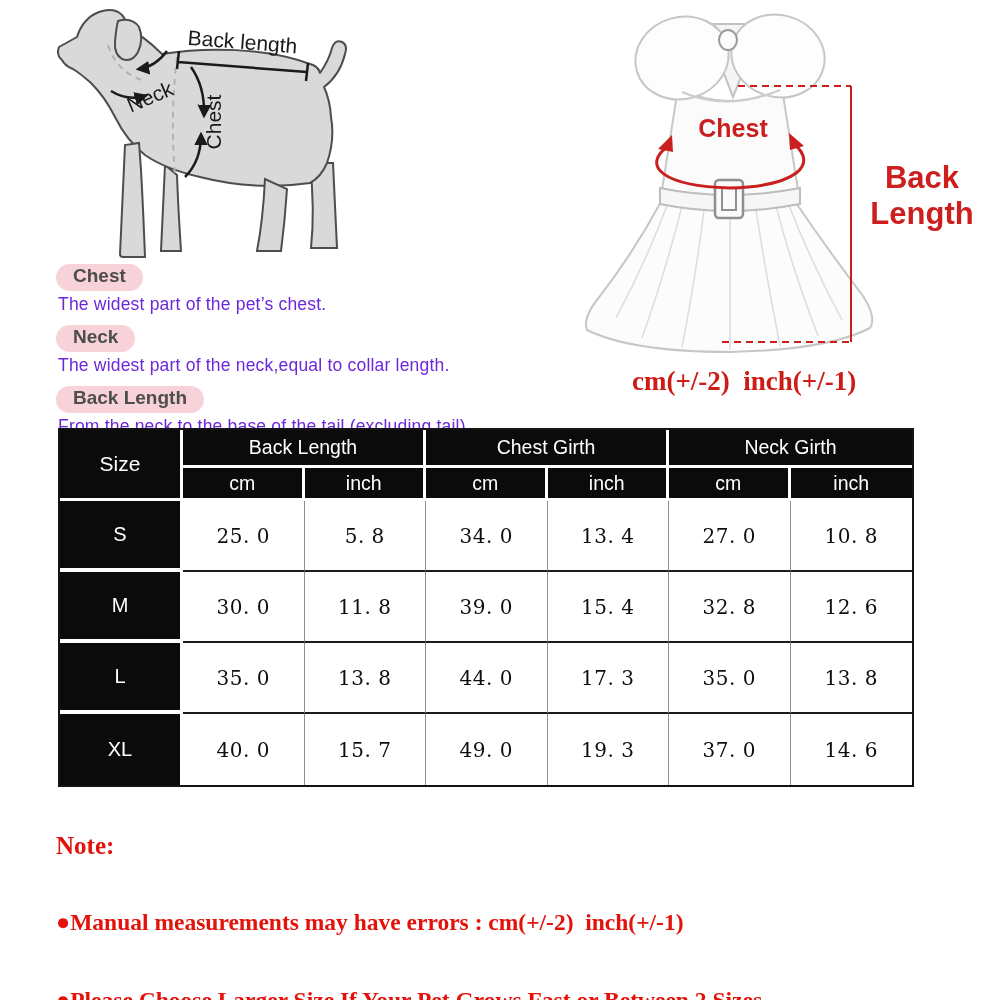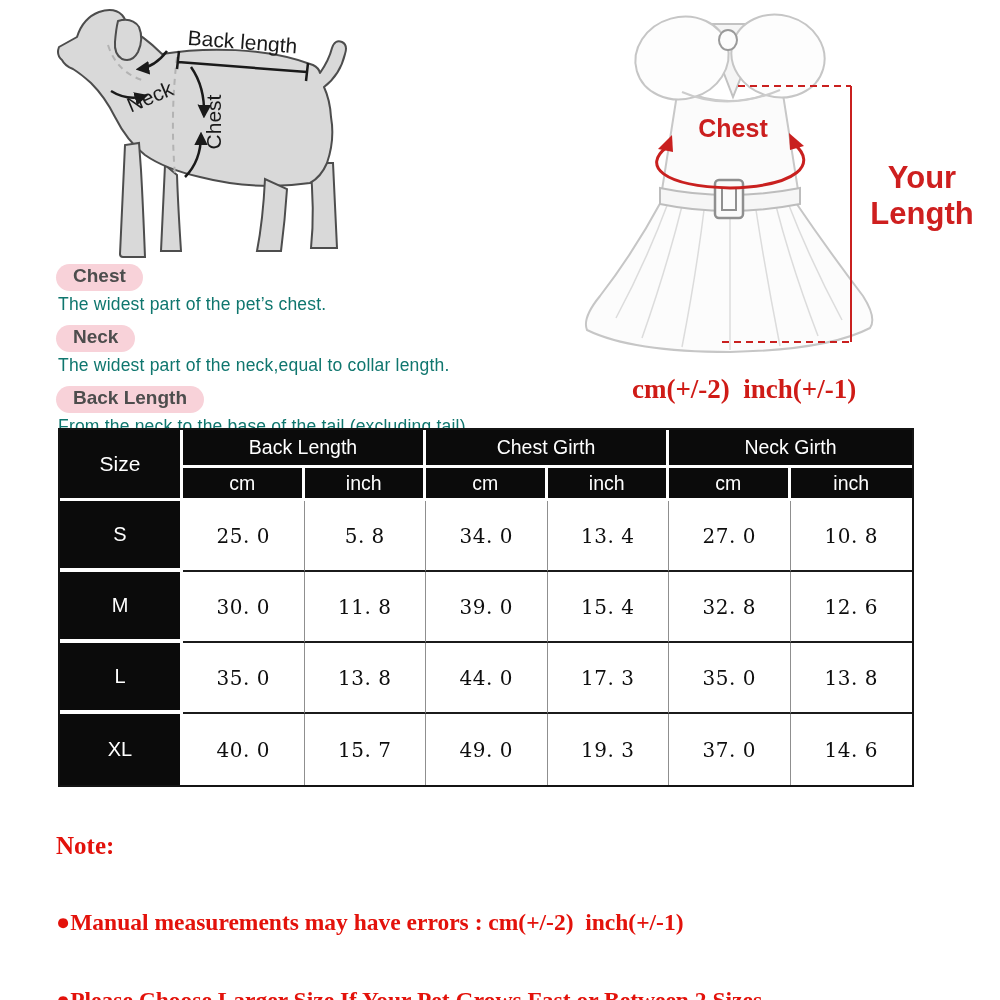--- a/index.html
+++ b/index.html
@@ -5,26 +5,26 @@
   html,body{margin:0;padding:0;background:#fff;}
   .canvas{position:relative;width:1000px;height:1000px;background:#ffffff;overflow:hidden;
           font-family:"Liberation Sans",sans-serif;}
   .abs{position:absolute;}
 
   
   .defs{position:absolute;left:56px;top:264px;width:470px;}
   .def-block{margin-bottom:9px;}
   .pill{display:inline-block;background:#f8d2d9;border-radius:14px;padding:2px 17px 4px;
         color:#4d4d4d;font-weight:bold;font-size:19px;line-height:1.1;}
-  .def-text{font-size:17.5px;color:#0f766e;margin:3px 0 10px 2px;letter-spacing:.2px;}
+  .def-text{font-size:17.5px;color:#6d28d9;margin:3px 0 10px 2px;letter-spacing:.2px;}
 
   
   .back-length-label{position:absolute;left:866px;top:160px;width:112px;text-align:center;
         color:#ce1f1f;font-size:31px;line-height:36px;font-weight:600;}
-  .tolerance{position:absolute;left:632px;top:374px;color:#cf1b16;font-weight:bold;
+  .tolerance{position:absolute;left:632px;top:366px;color:#cf1b16;font-weight:bold;
         font-size:27px;font-family:"Liberation Serif",serif;white-space:pre;}
 
   
   .table-wrap{position:absolute;left:58px;top:428px;width:852px;border:2px solid #141414;background:#0f172a;}
   table{width:100%;table-layout:fixed;border-collapse:separate;border-spacing:0;}
   thead th{background:#0b0b0b;color:#fff;font-weight:normal;font-size:19.5px;
         border-right:3px solid #fff;border-bottom:3px solid #fff;}
   thead tr:first-child th{height:33px;}
   thead tr:last-child th{height:28px;}
   th.size-head{font-size:21px;}
@@ -122,21 +122,21 @@
     <text x="163" y="137" text-anchor="middle" font-size="25" font-weight="600" fill="#cb1f1f">Chest</text>
 
     <g stroke="#c9201f" stroke-width="2" fill="none">
       <path d="M168,86 L281,86" stroke-dasharray="7,5"></path>
       <path d="M281,86 L281,342"></path>
       <path d="M152,342 L281,342" stroke-dasharray="7,5"></path>
     </g>
   </svg>
 
   <div class="back-length-label">
-    <div>Your</div>
+    <div>Back</div>
     <div>Length</div>
   </div>
 
   <div class="tolerance">cm(+/-2)  inch(+/-1)</div>
 
   <div class="defs">
     <div class="def-block">
       <span class="pill">Chest</span>
       <div class="def-text">The widest part of the pet’s chest.</div>
     </div>

